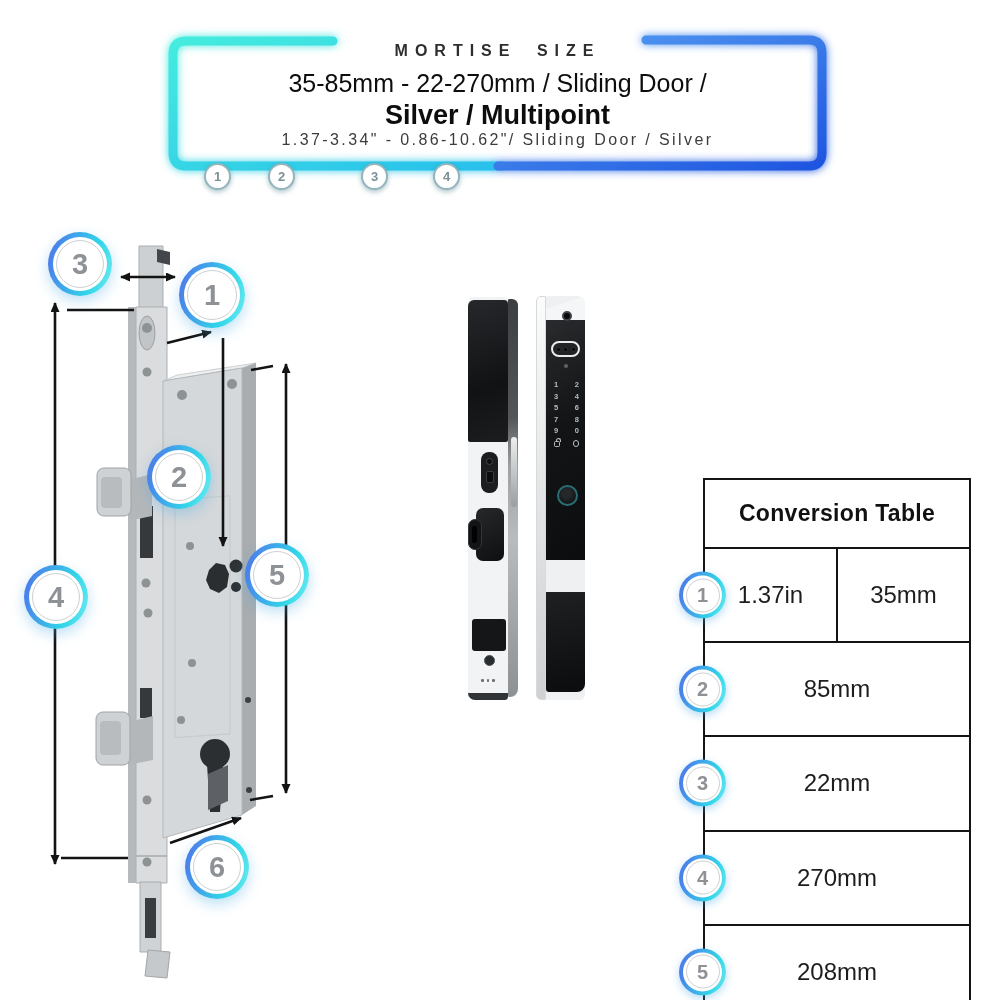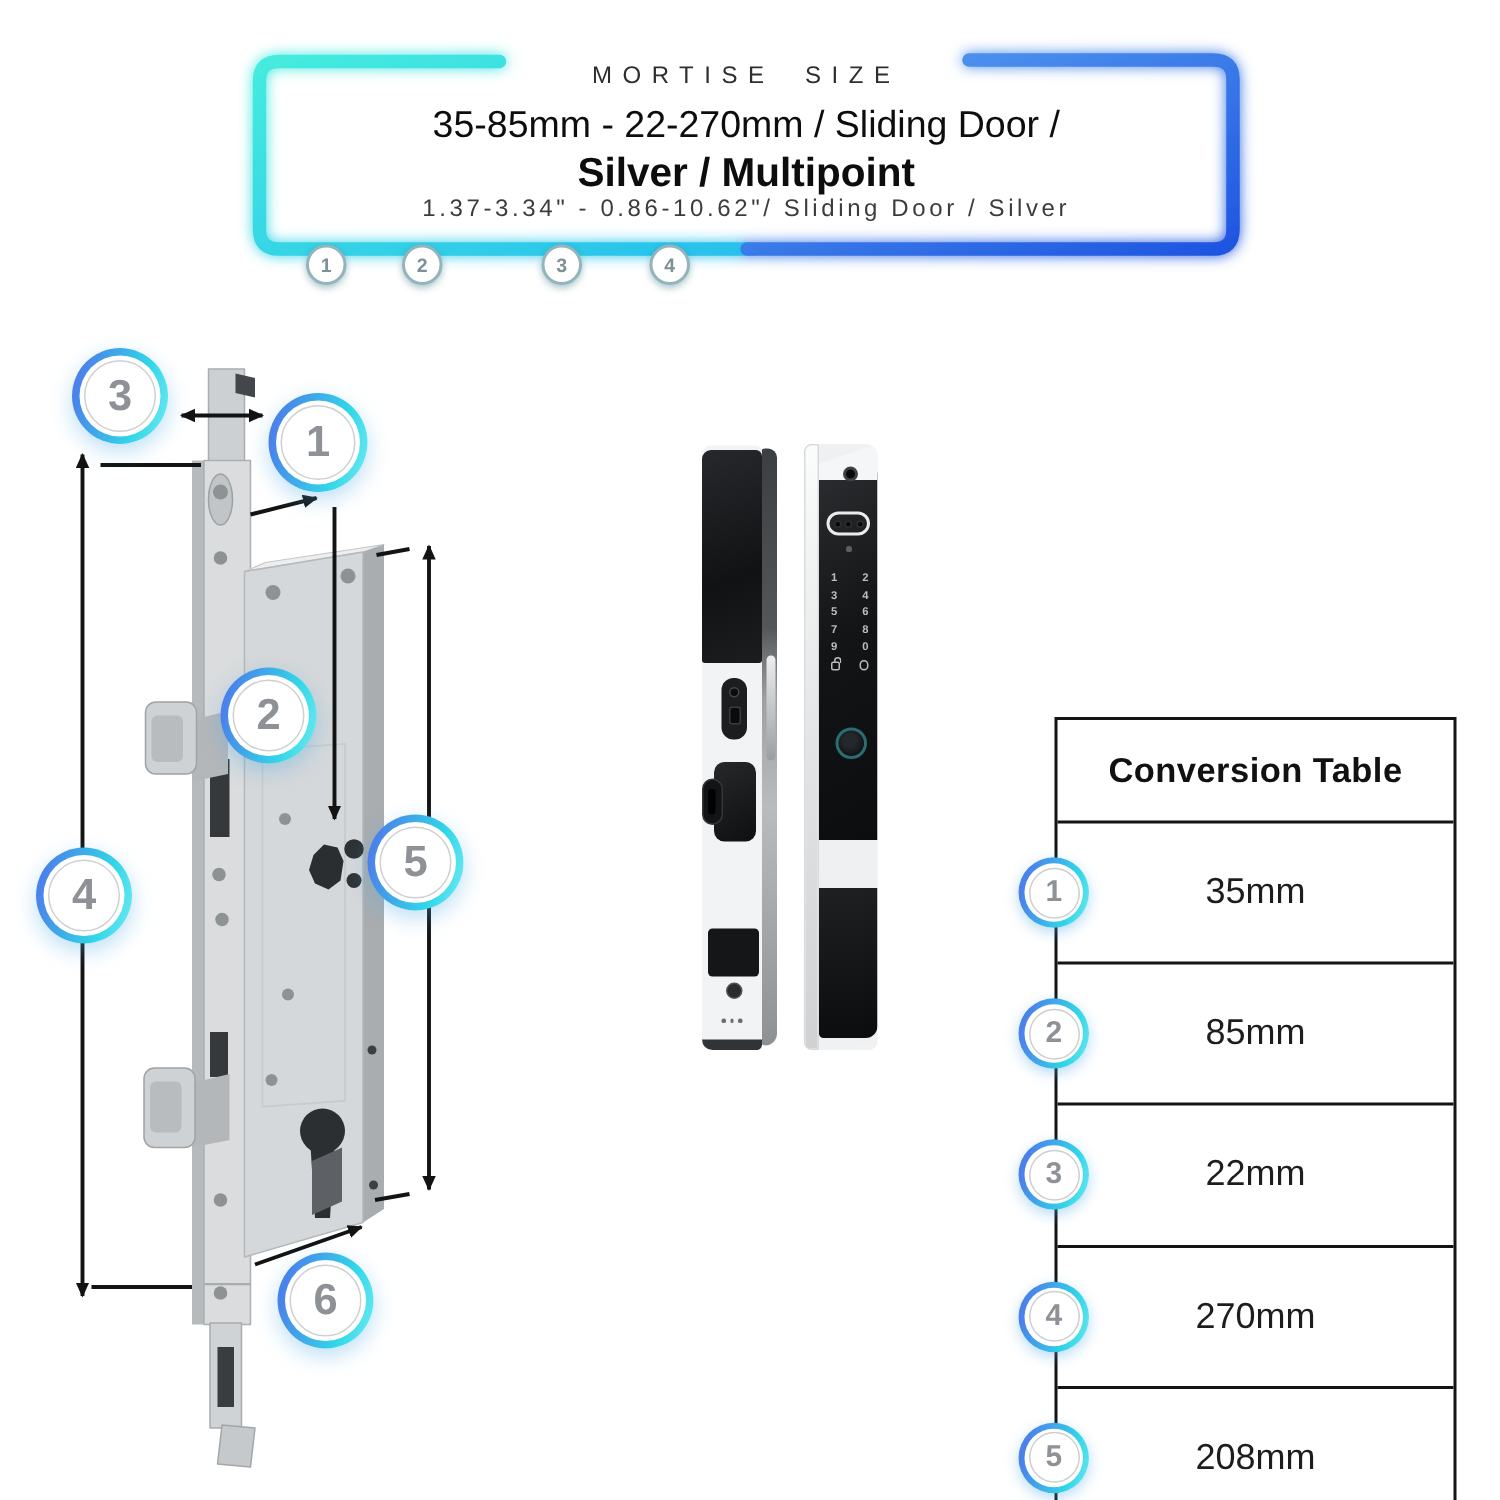--- a/index.html
+++ b/index.html
@@ -5,21 +5,21 @@
   * { margin:0; padding:0; box-sizing:border-box; }
   html,body { width:1000px; height:1000px; }
   body {
     position:relative; background:#ffffff;
     font-family:"Liberation Sans", sans-serif;
     overflow:hidden; color:#1d1d1d;
   }
   
   .frame-svg { position:absolute; left:0; top:0; width:1000px; height:230px; }
   .hdr-text { position:absolute; left:170px; width:655px; text-align:center; white-space:nowrap; }
-  .eyebrow  { top:42px; font-size:16px; letter-spacing:7px; word-spacing:9px; font-weight:400; color:#2e2e2e; }
+  .eyebrow  { top:42px; font-size:16px; letter-spacing:7px; word-spacing:9px; font-weight:700; color:#2e2e2e; }
   .title1   { top:69px;  font-size:25px; font-weight:400; color:#0d0d0d; }
   .title2   { top:100px; font-size:27px; font-weight:700; color:#0d0d0d; }
   .subtitle { top:131px; font-size:16px; letter-spacing:2.4px; color:#3c3c3c; }
   .hbadge { position:absolute; width:27px; height:27px; border-radius:50%;
     background:#fff; border:2px solid #92b5bc; box-shadow:0 2px 5px rgba(20,90,110,.35);
     display:flex; align-items:center; justify-content:center;
     font-size:13px; font-weight:700; color:#7b9097; }
   .hb1{left:204px;top:163px} .hb2{left:268px;top:163px} .hb3{left:361px;top:163px} .hb4{left:433px;top:163px}
 
   
@@ -326,20 +326,21 @@
 
 <div class="conv">
   <div class="conv-head">Conversion Table</div>
   <div class="conv-body">
     <div class="trow">
       <div class="tbadge">
           <div class="mid">
             <div class="num">1</div>
           </div>
         </div>
+      <div class="cell in">1.37in</div>
       <div class="cell">35mm</div>
     </div>
     <div class="trow">
       <div class="tbadge">
           <div class="mid">
             <div class="num">2</div>
           </div>
         </div>
       <div class="cell">85mm</div>
     </div>

